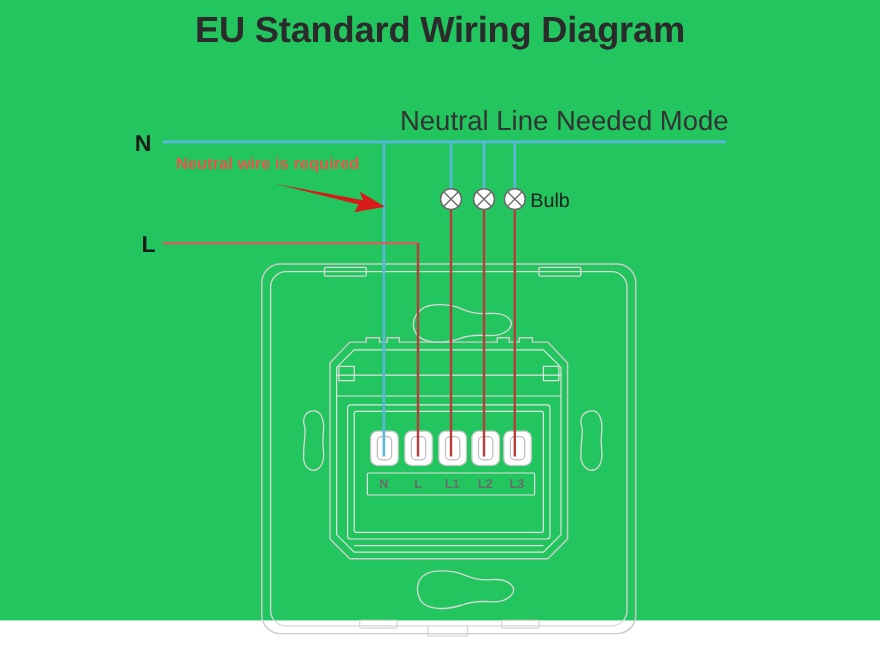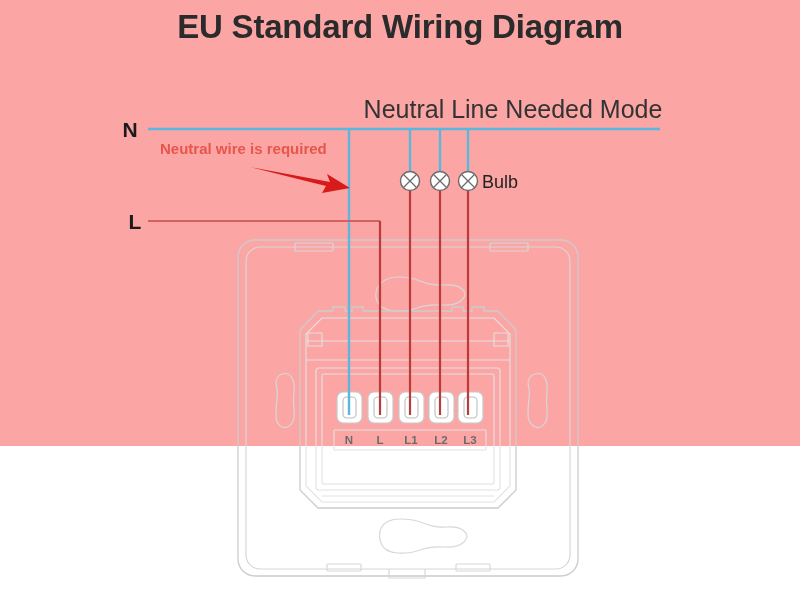--- a/index.html
+++ b/index.html
@@ -10,22 +10,22 @@
   body {
     width: 800px;
     height: 600px;
     font-family: "Liberation Sans", sans-serif;
     overflow: hidden;
     position: relative;
   }
   #stage {
     position: relative;
     width: 800px;
-    height: 446px;
-    background: #fca5a5;
+    height: 564px;
+    background: #22c55e;
   }
   svg.diagram {
     position: absolute;
     left: 0;
     top: 0;
     width: 800px;
     height: 600px;
     display: block;
   }
   .title-text {

